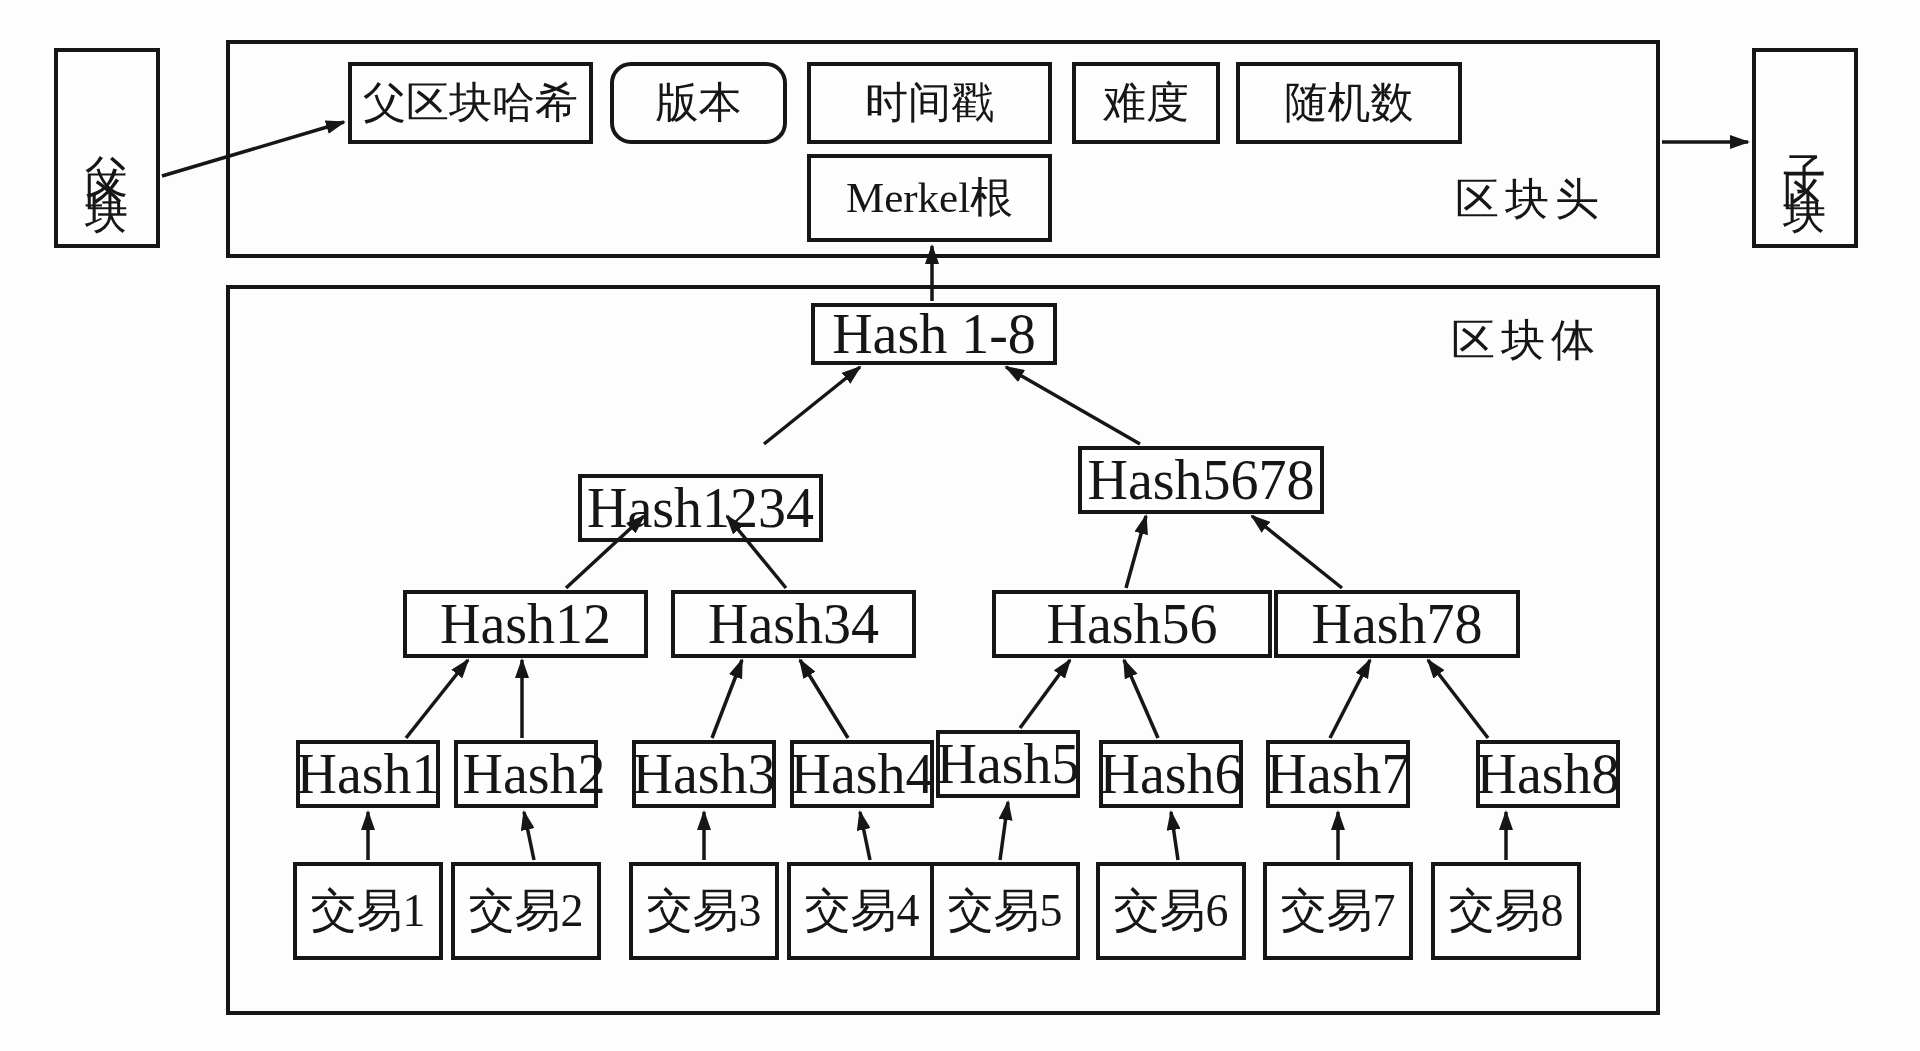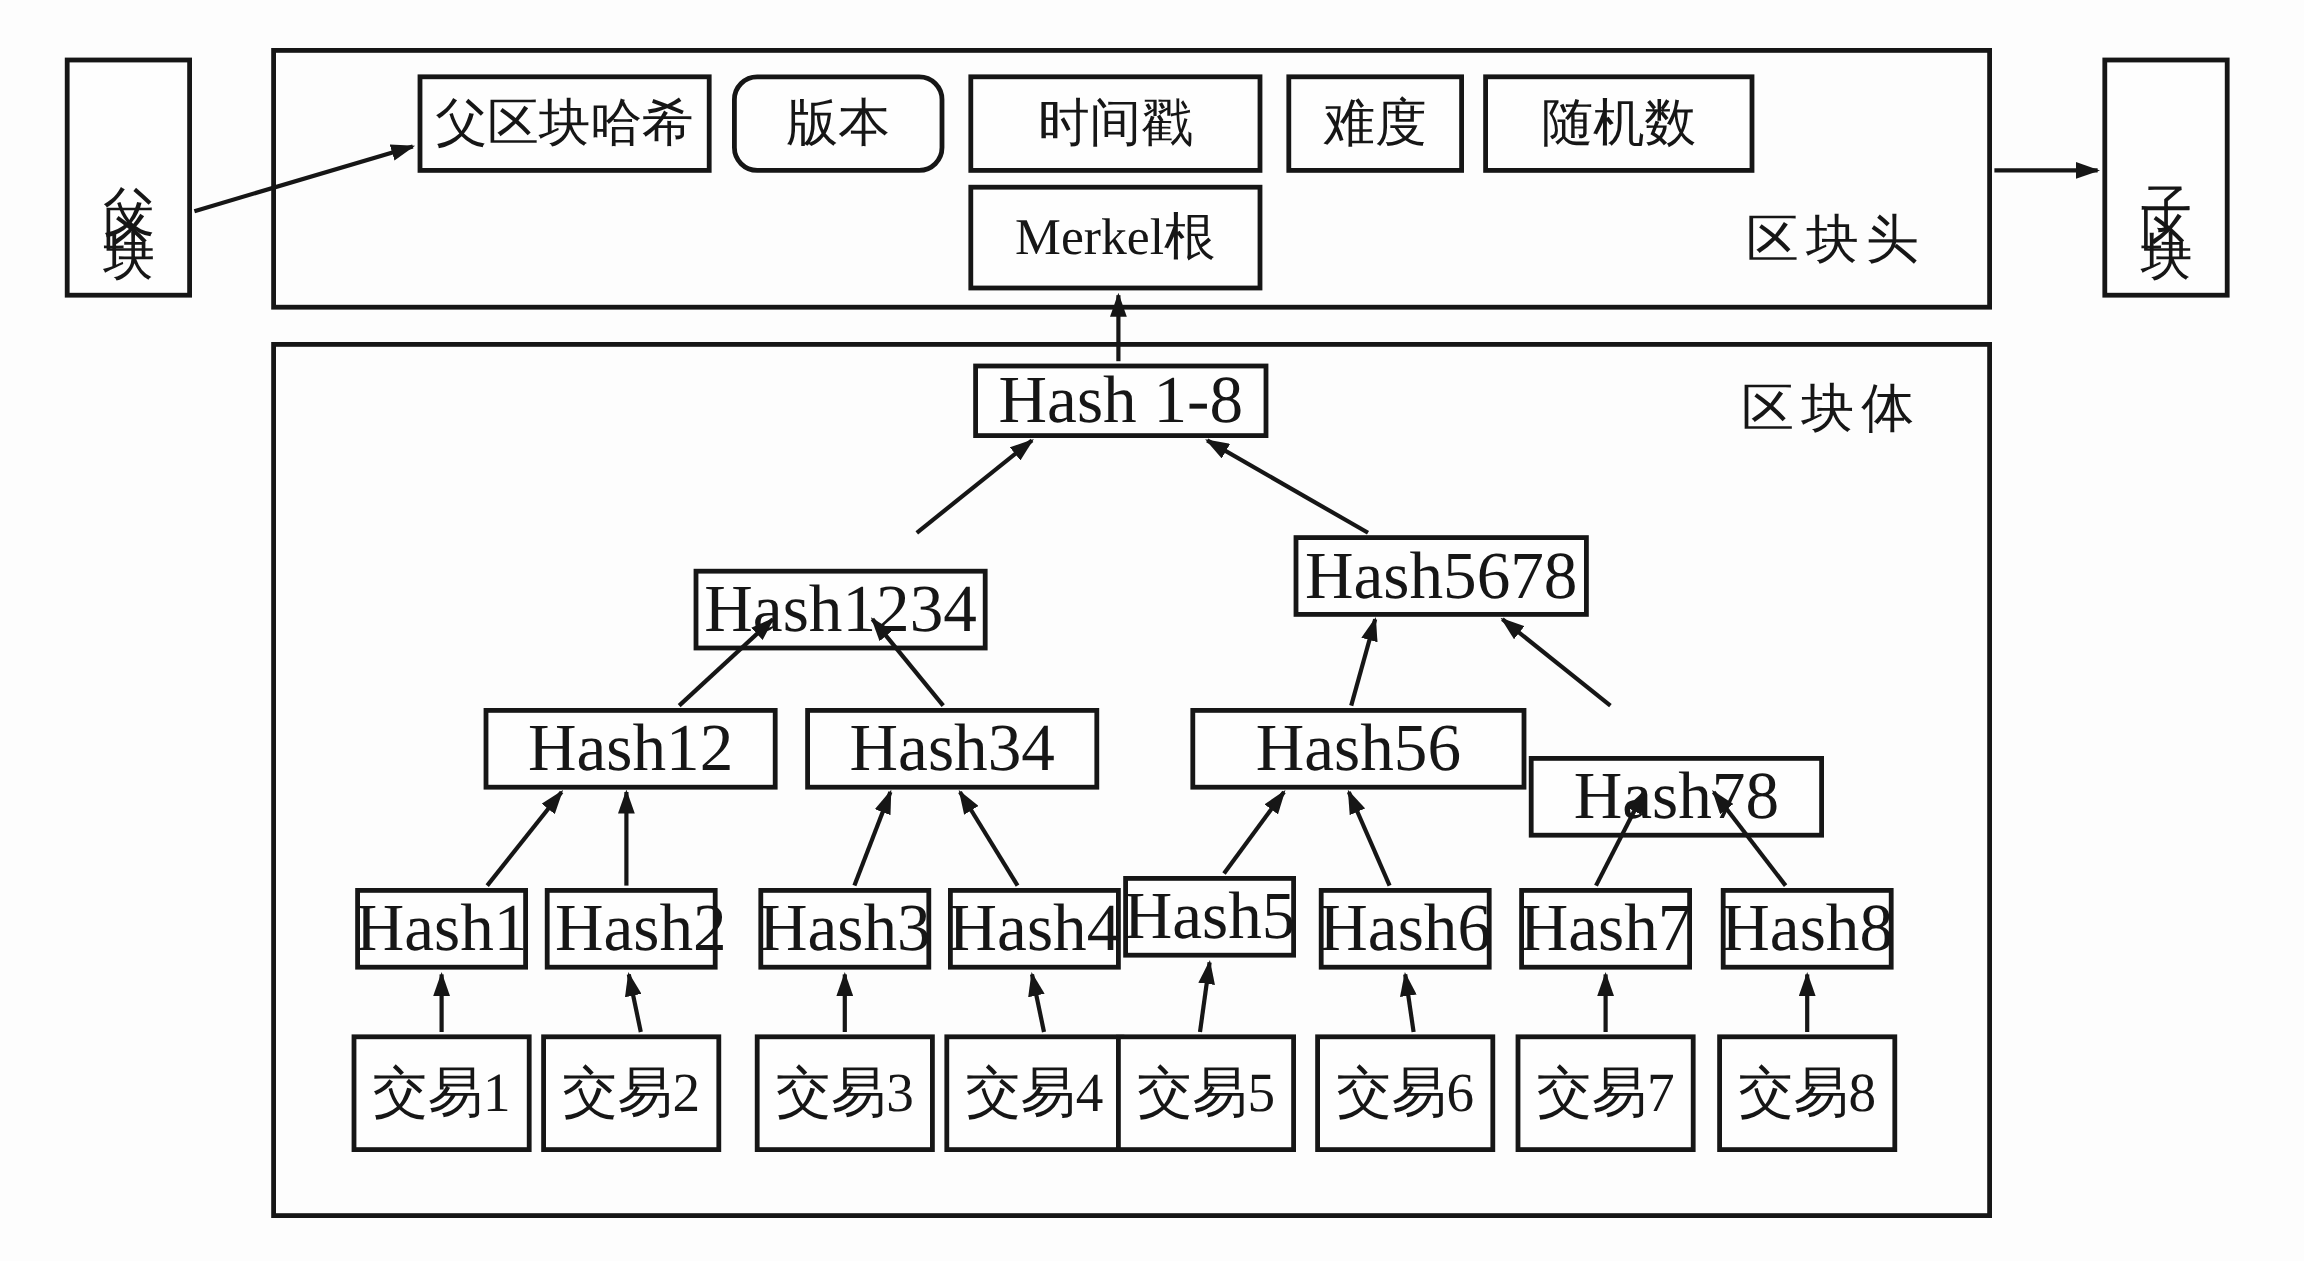--- a/index.html
+++ b/index.html
@@ -80,21 +80,21 @@
 
   <div class="box nodebox" style="left:403px;top:590px;width:245px;height:68px;">
     <span>Hash12</span>
   </div>
   <div class="box nodebox" style="left:671px;top:590px;width:245px;height:68px;">
     <span>Hash34</span>
   </div>
   <div class="box nodebox" style="left:992px;top:590px;width:280px;height:68px;">
     <span>Hash56</span>
   </div>
-  <div class="box nodebox" style="left:1274px;top:590px;width:246px;height:68px;margin-top:40px;">
+  <div class="box nodebox" style="left:1274px;top:590px;width:246px;height:68px;">
     <span>Hash78</span>
   </div>
 
   <div class="box nodebox" style="left:296px;top:740px;width:144px;height:68px;">
     <span>Hash1</span>
   </div>
   <div class="box nodebox" style="left:454px;top:740px;width:144px;height:68px;padding-left:16px;">
     <span>Hash2</span>
   </div>
   <div class="box nodebox" style="left:632px;top:740px;width:144px;height:68px;">
@@ -105,21 +105,21 @@
   </div>
   <div class="box nodebox" style="left:936px;top:730px;width:144px;height:68px;">
     <span>Hash5</span>
   </div>
   <div class="box nodebox" style="left:1099px;top:740px;width:144px;height:68px;">
     <span>Hash6</span>
   </div>
   <div class="box nodebox" style="left:1266px;top:740px;width:144px;height:68px;">
     <span>Hash7</span>
   </div>
-  <div class="box nodebox" style="left:1434px;top:740px;width:144px;height:68px;">
+  <div class="box nodebox" style="left:1476px;top:740px;width:144px;height:68px;">
     <span>Hash8</span>
   </div>
 
   <div class="box txbox" style="left:293px;top:862px;width:150px;height:98px;">
     <span>交易1</span>
   </div>
   <div class="box txbox" style="left:451px;top:862px;width:150px;height:98px;">
     <span>交易2</span>
   </div>
   <div class="box txbox" style="left:629px;top:862px;width:150px;height:98px;">

